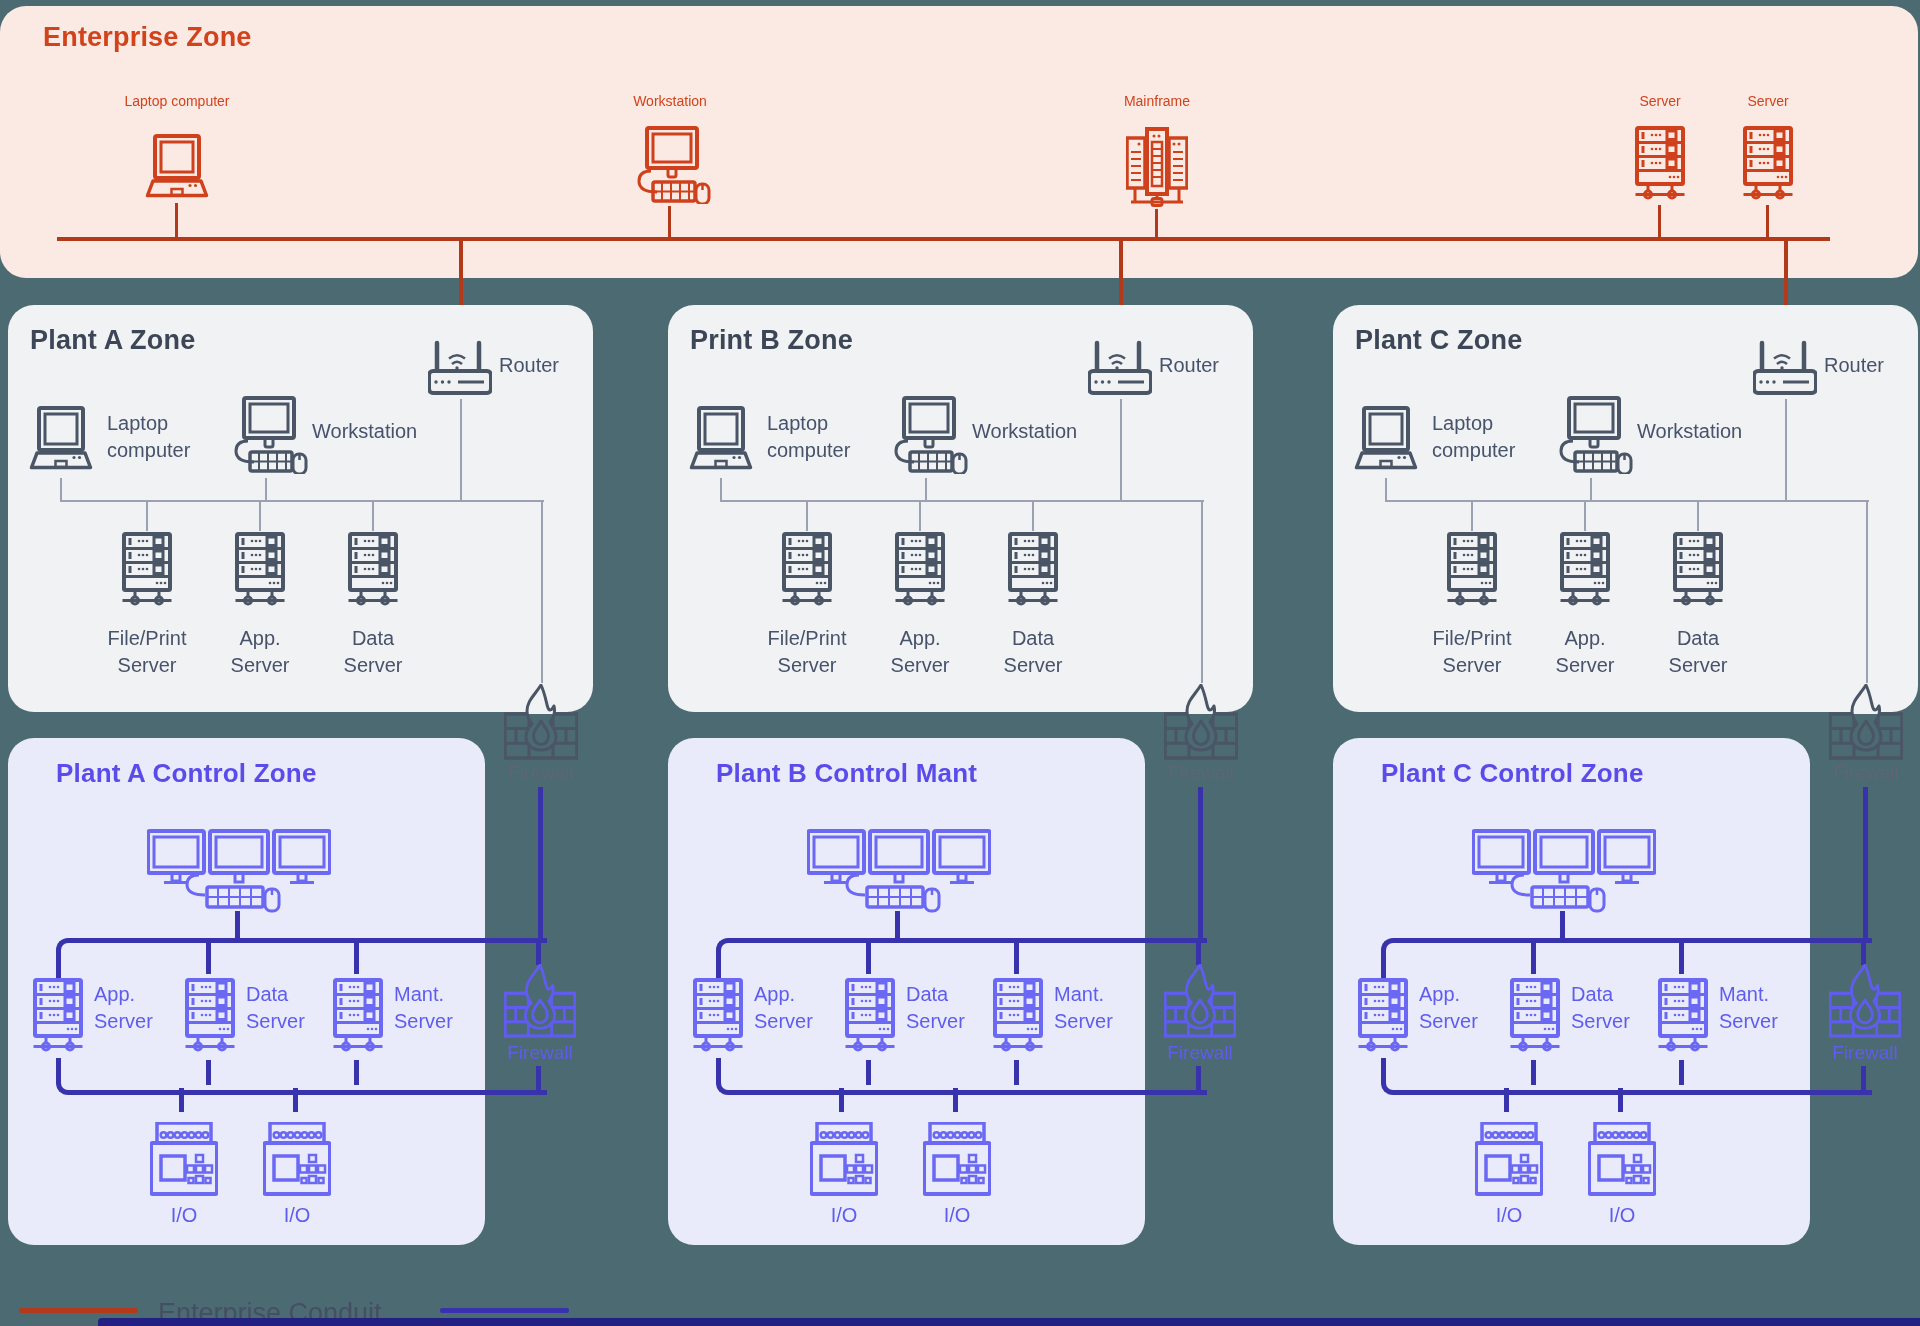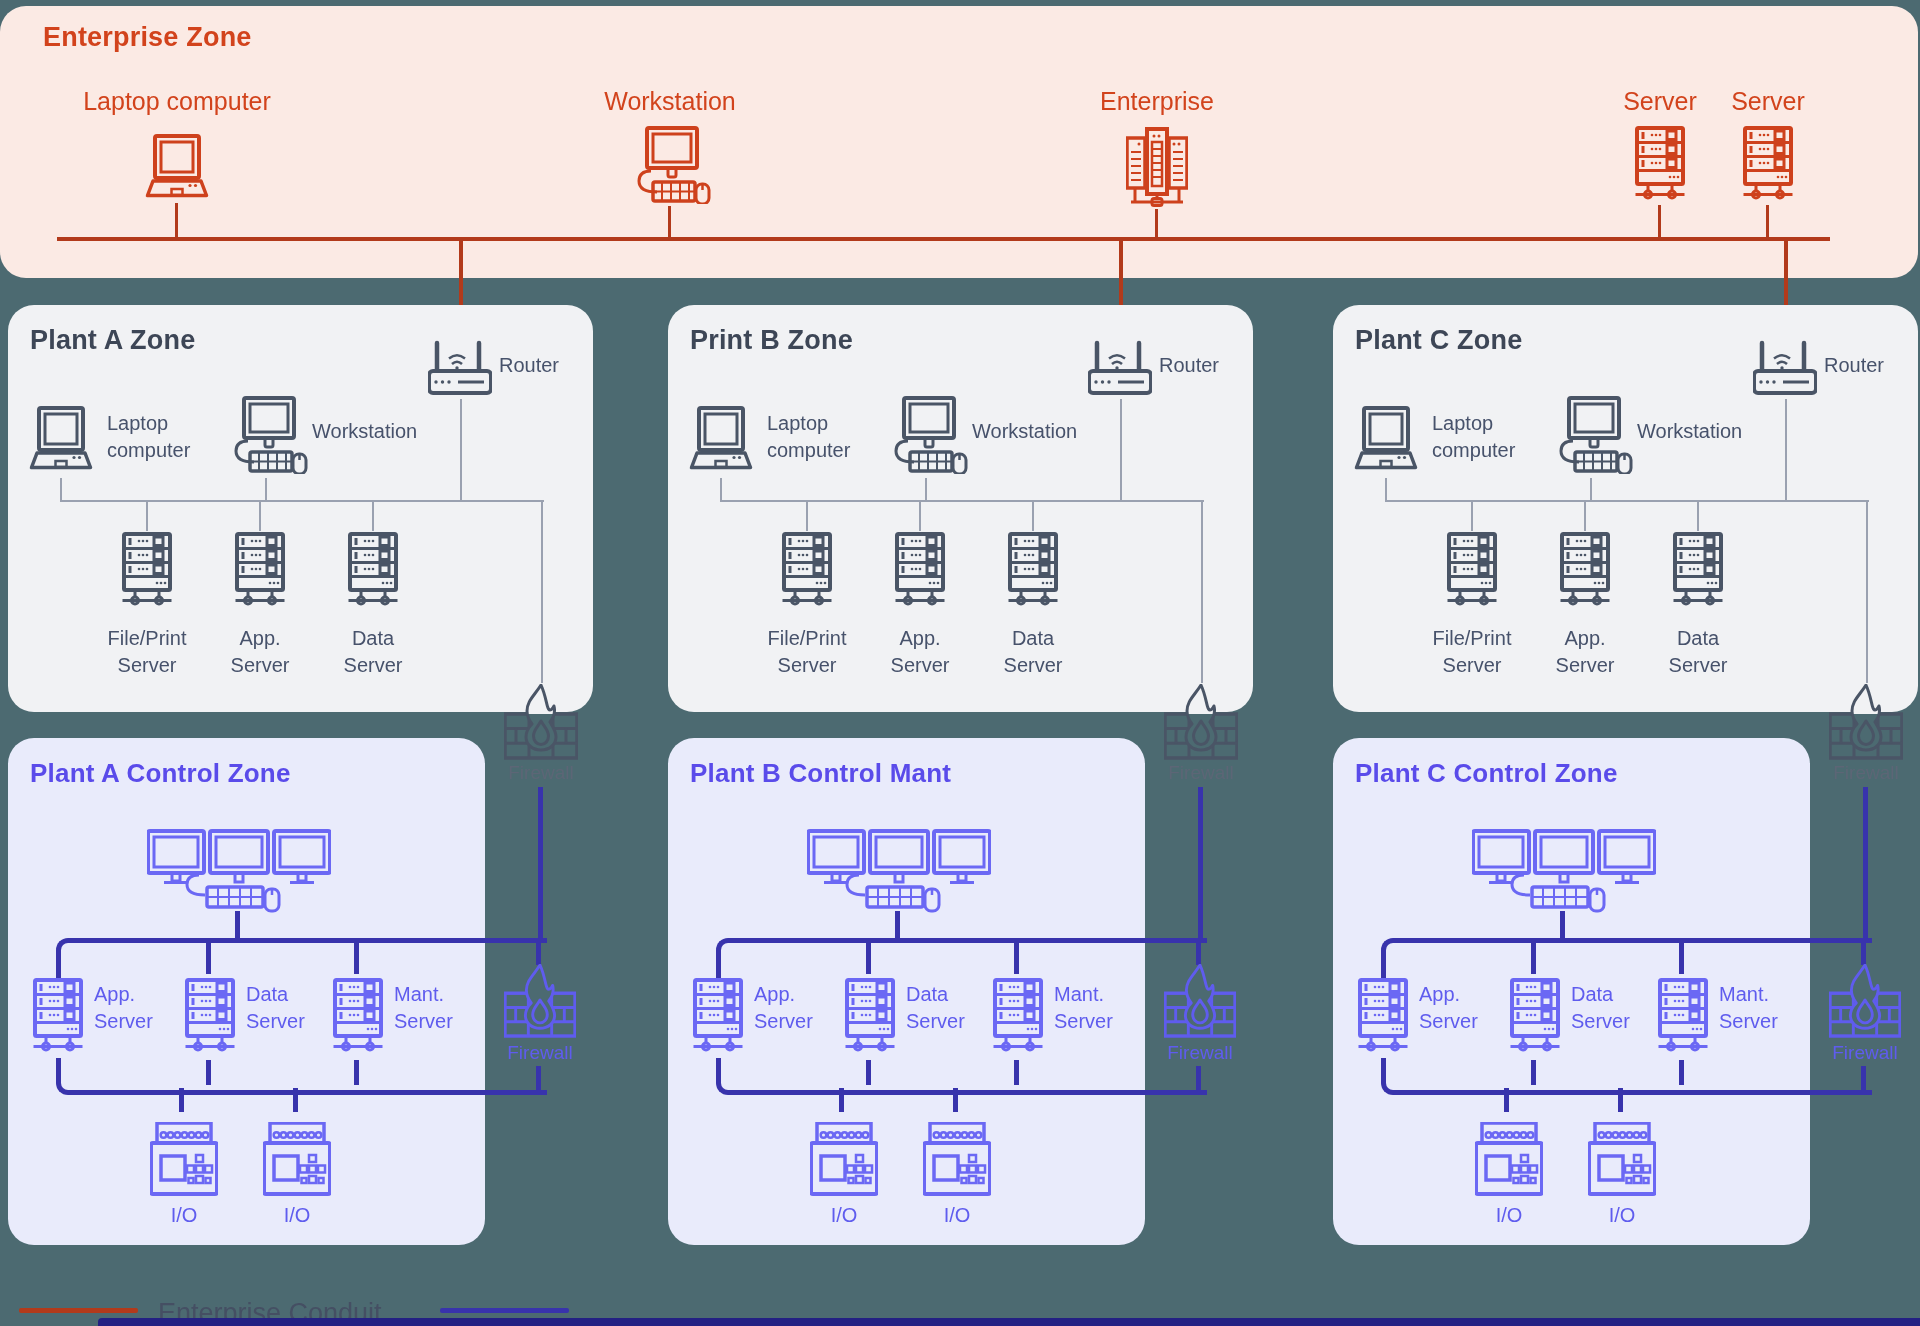--- a/index.html
+++ b/index.html
@@ -7,24 +7,24 @@
        font-family:"Liberation Sans", sans-serif;position:relative;}
   #canvas{position:absolute;left:0;top:0;width:1920px;height:1326px;}
   .box{position:absolute;border-radius:26px;}
   .ent-box{background:#FBEAE4;}
   .plant-box{background:#F1F2F4;}
   .ctrl-box{background:#E9EBFB;}
 
   .zone-title{position:absolute;font-size:27px;font-weight:700;letter-spacing:.2px;}
   .ent-title{color:#D2431C;margin-left:20px;}
   .plant-title{color:#3D4656;}
-  .ctrl-title{color:#5A4BEA;}
+  .ctrl-title{color:#5A4BEA;margin-left:26px;}
 
   .lbl{position:absolute;font-size:20px;line-height:27px;color:#47526B;}
-  .lbl-ent{color:#D2431C;font-size:25px;}
+  .lbl-ent{color:#D2431C;font-size:14px;}
   .lbl-ctrl{color:#5F5CEE;font-size:20px;line-height:27px;}
   .lbl-center{text-align:center;}
   .fw-lbl-gray{position:absolute;font-size:19px;color:#5C6676;text-align:center;width:84px;}
   .fw-lbl-blue{position:absolute;font-size:19px;color:#5F5CEE;text-align:center;width:84px;}
 
   .line{position:absolute;}
   .red{background:#B23A1B;}
   .gray{background:#9AA1B0;}
   .blue{background:#3833AC;}
 
@@ -218,21 +218,21 @@
       <use href="#sym-laptop"></use>
     </svg>
   <div class="line red" style="left:175px;top:203px;width:3px;height:35px;"></div>
 
   <div class="lbl lbl-ent lbl-center" style="left:570px;top:88px;width:200px;">Workstation</div>
   <svg class="icon ic-red" style="left:629px;top:126px;width:82px;height:78px;">
       <use href="#sym-workstation"></use>
     </svg>
   <div class="line red" style="left:668px;top:206px;width:3px;height:32px;"></div>
 
-  <div class="lbl lbl-ent lbl-center" style="left:1057px;top:88px;width:200px;">Enterprise</div>
+  <div class="lbl lbl-ent lbl-center" style="left:1057px;top:88px;width:200px;">Mainframe</div>
   <svg class="icon ic-red" style="left:1126px;top:126px;width:62px;height:82px;">
       <use href="#sym-mainframe"></use>
     </svg>
   <div class="line red" style="left:1155px;top:209px;width:3px;height:29px;"></div>
 
   <div class="lbl lbl-ent lbl-center" style="left:1600px;top:88px;width:120px;">Server</div>
   <svg class="icon ic-red" style="left:1634px;top:126px;width:52px;height:78px;">
       <use href="#sym-server"></use>
     </svg>
   <div class="line red" style="left:1658px;top:205px;width:3px;height:33px;"></div>

